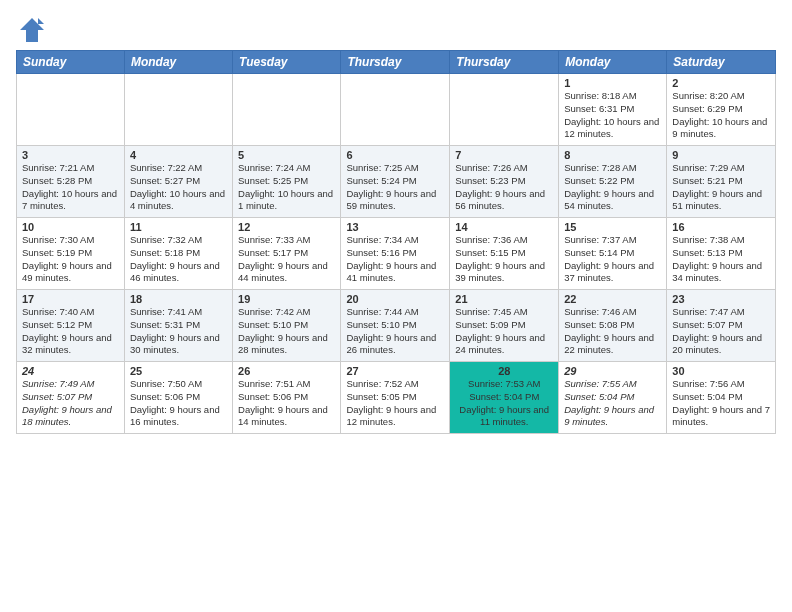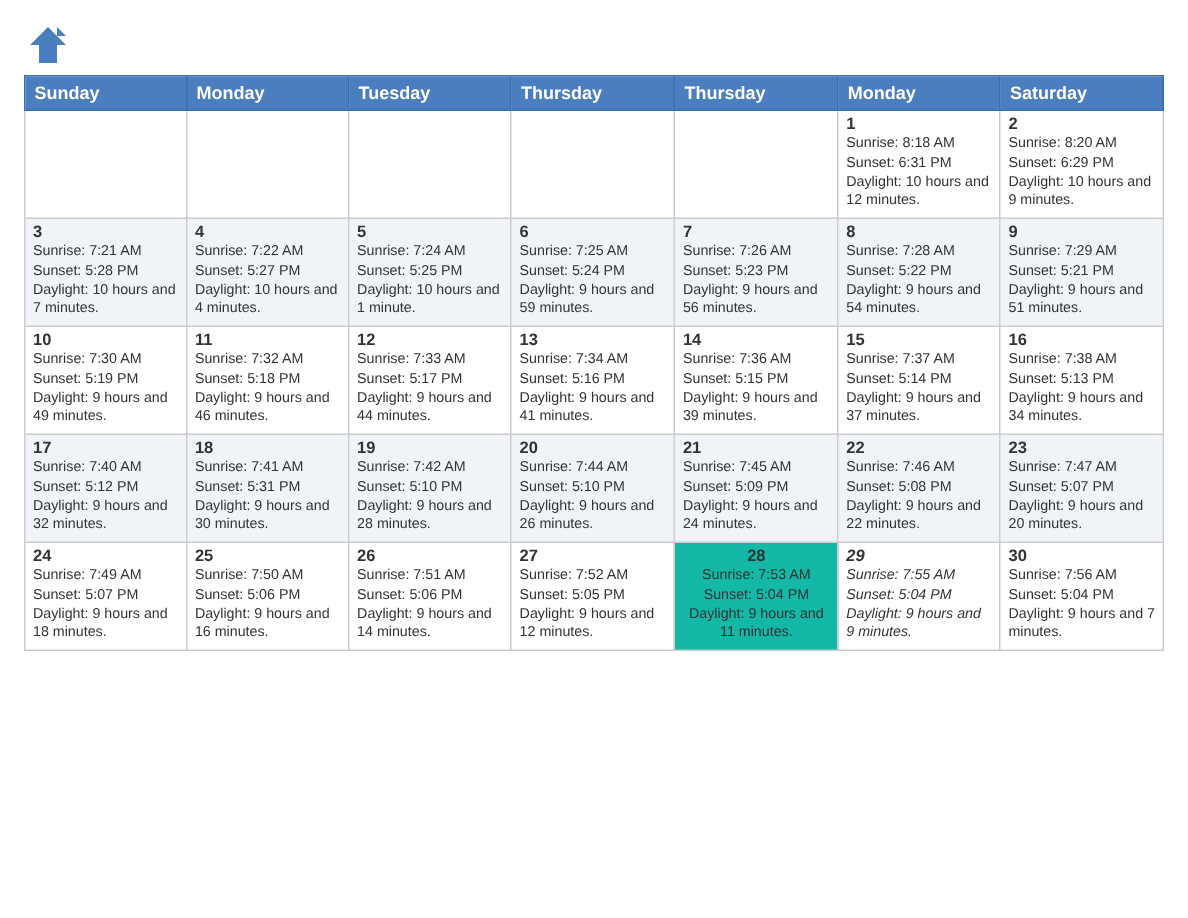--- a/index.html
+++ b/index.html
@@ -58,20 +58,21 @@
       font-size: 10.5px;
     }
     .calendar th {
       background-color: #4a7ebf;
       color: #fff;
       text-align: left;
       padding: 4px 6px;
       font-size: 12px;
       font-weight: bold;
       border: 1px solid #3a6eaf;
+      font-style: italic;
     }
     .calendar td {
       border: 1px solid #ccc;
       vertical-align: top;
       padding: 3px 5px;
       width: 113px;
       height: 72px;
       background: #fff;
     }
     .calendar tr:nth-child(even) td {
@@ -273,21 +274,21 @@
 Daylight: 9 hours and 22 minutes.</div>
           </td>
           <td style="background: rgb(240, 244, 248);">
             <span class="day-num">23</span>
             <div class="day-info">Sunrise: 7:47 AM
 Sunset: 5:07 PM
 Daylight: 9 hours and 20 minutes.</div>
           </td>
         </tr>
         <tr>
-          <td style="background: rgb(255, 255, 255);">
+          <td style="background: rgb(255, 255, 255); font-style: italic;">
             <span class="day-num">24</span>
             <div class="day-info">Sunrise: 7:49 AM
 Sunset: 5:07 PM
 Daylight: 9 hours and 18 minutes.</div>
           </td>
           <td style="background: rgb(255, 255, 255);">
             <span class="day-num">25</span>
             <div class="day-info">Sunrise: 7:50 AM
 Sunset: 5:06 PM
 Daylight: 9 hours and 16 minutes.</div>

